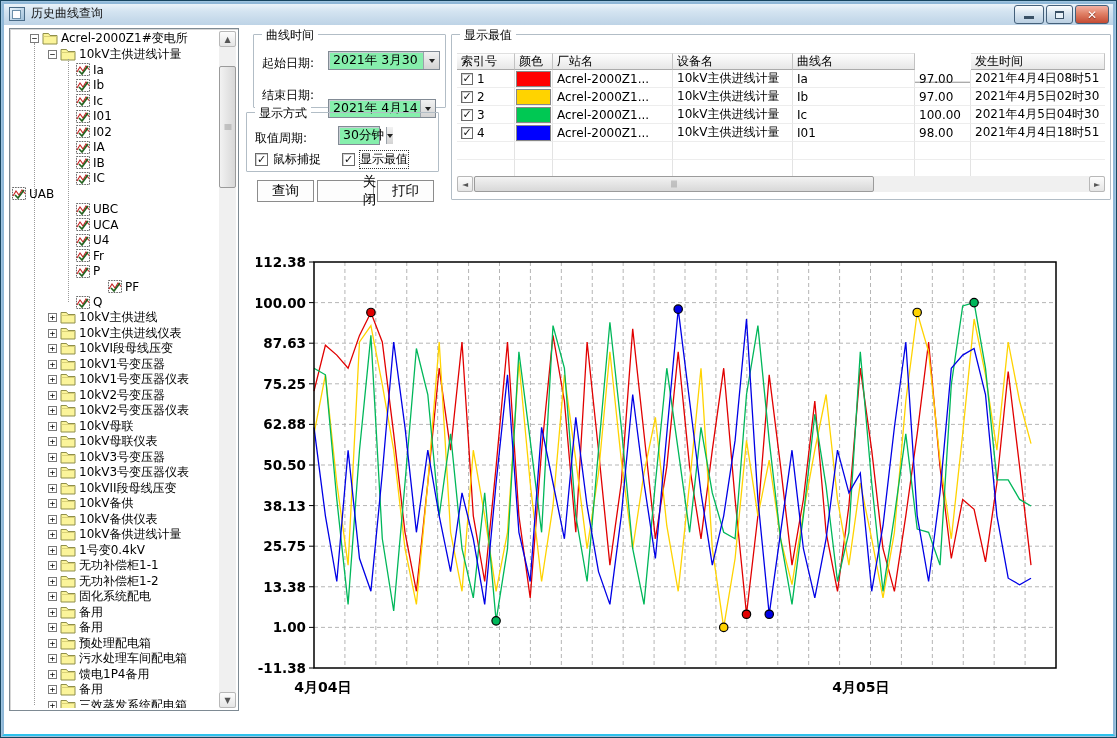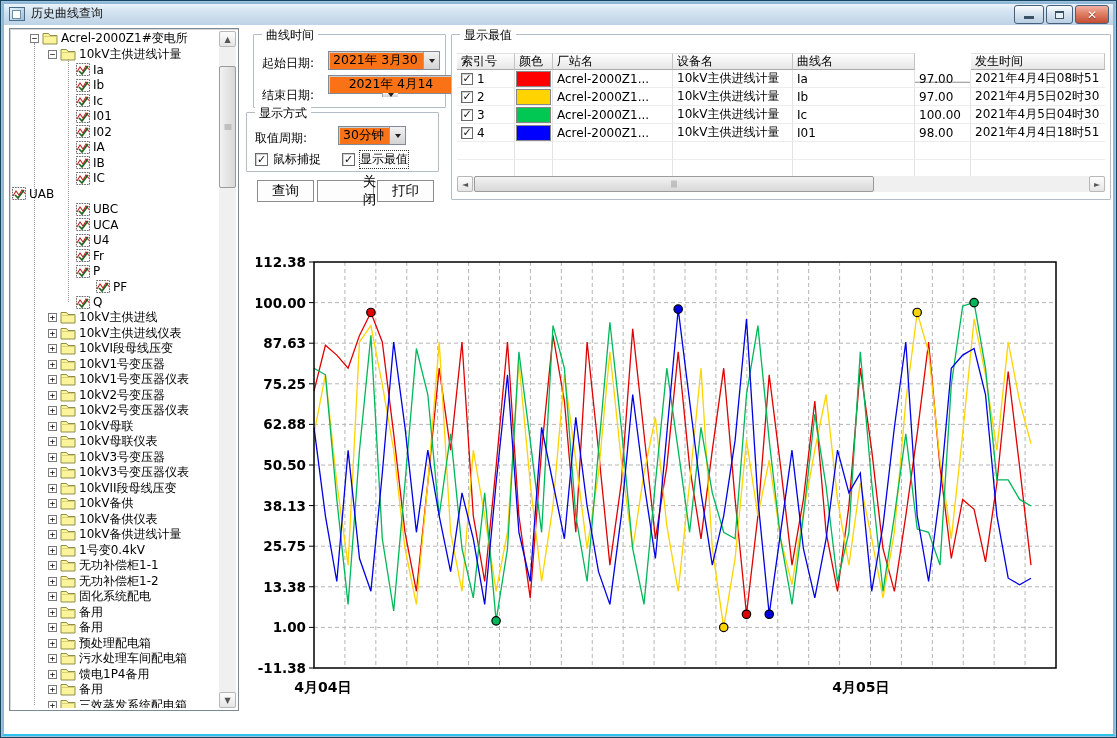--- a/index.html
+++ b/index.html
@@ -39,21 +39,21 @@
   .sb-thumb.h{background:linear-gradient(#F2F2F2,#D8D8D8);}
   .grip{position:absolute;left:50%;top:50%;transform:translate(-50%,-50%);display:flex;gap:1px;}
   .grip i{display:block;width:1px;height:7px;background:#9B9B9B;}
   .grip.vert{flex-direction:column;}
   .grip.vert i{width:7px;height:1px;}
 
   
   .grp{position:absolute;border:1px solid #B2BDC6;border-radius:1px;}
   .grp-title{position:absolute;top:-8px;left:8px;background:#fff;padding:0 4px;font-size:12px;color:#000;}
   .flabel{position:absolute;font-size:12px;color:#000;}
-  .combo{position:absolute;height:19px;border:1px solid #828B95;background:#f97316;display:flex;align-items:center;box-shadow:inset 1px 1px 0 #C9CED4;}
+  .combo{position:absolute;height:19px;border:1px solid #828B95;background:#86efac;display:flex;align-items:center;box-shadow:inset 1px 1px 0 #C9CED4;}
   .combo .cval{flex:1;font-size:12.5px;padding:0 2px 0 4px;white-space:nowrap;}
   .combo .cbtn{width:16px;height:100%;background:linear-gradient(#F2F2F2,#D3D3D3);border-left:1px solid #9AA2AA;
       display:flex;align-items:center;justify-content:center;}
   .arrow-down{width:0;height:0;border-left:3.5px solid transparent;border-right:3.5px solid transparent;border-top:4.5px solid #222;}
   .cb{position:absolute;display:flex;align-items:center;font-size:12px;gap:5px;}
   .cbbox{width:13px;height:13px;border:1px solid #6A6A6A;background:#fff;box-shadow:inset 1px 1px 0 #CFCFCF;
       display:flex;align-items:center;justify-content:center;font-size:11px;font-weight:bold;color:#111;line-height:1;flex:none;}
   .focus-dotted{outline:1px dotted #333;outline-offset:0px;}
   .pushbtn{position:absolute;height:22px;background:#FDFDFD;border:1px solid #8C8C8C;font-size:13.5px;color:#000;
       display:flex;align-items:center;justify-content:center;font-family:"DejaVu Sans",sans-serif;}
@@ -265,21 +265,21 @@
             <span style="width:0px"></span>
             <span style="display:inline-flex">
               <svg width="14" height="13" viewBox="0 0 14 13" style="flex:none">
                 <rect x="0.5" y="0.5" width="13" height="12" fill="#fff" stroke="#666" stroke-dasharray="1.6 1"></rect>
                 <polyline points="1,9 4,4 7,8 10,3 13,6.5" fill="none" stroke="#C62222" stroke-width="1.1"></polyline>
                 <polyline points="3,8 6,11 12,3" fill="none" stroke="#23621F" stroke-width="1.7"></polyline>
               </svg>
             </span>
             <span class="lbl">P</span>
           </div>
-          <div class="tree-row" style="padding-left: 84px;">
+          <div class="tree-row" style="padding-left: 64px; margin-left: 32px;">
             <span style="width:0px"></span>
             <span style="display:inline-flex">
               <svg width="14" height="13" viewBox="0 0 14 13" style="flex:none">
                 <rect x="0.5" y="0.5" width="13" height="12" fill="#fff" stroke="#666" stroke-dasharray="1.6 1"></rect>
                 <polyline points="1,9 4,4 7,8 10,3 13,6.5" fill="none" stroke="#C62222" stroke-width="1.1"></polyline>
                 <polyline points="3,8 6,11 12,3" fill="none" stroke="#23621F" stroke-width="1.7"></polyline>
               </svg>
             </span>
             <span class="lbl">PF</span>
           </div>
@@ -573,32 +573,32 @@
     <div class="grp" style="left:249px;top:9px;width:193px;height:74px;">
       <div class="grp-title">曲线时间</div>
       <div class="flabel" style="left:8px;top:20px;">起始日期:</div>
       <div class="combo" style="left:74px;top:16px;width:112px;">
         <div class="cval">2021年 3月30</div>
         <div class="cbtn">
             <div class="arrow-down"></div>
           </div>
       </div>
       <div class="flabel" style="left:8px;top:52px;">结束日期:</div>
-      <div class="combo" style="left:74px;top:40px;width:124px;flex-direction:column;">
+      <div class="combo" style="left:74px;top:64px;width:108px;">
         <div class="cval">2021年 4月14</div>
         <div class="cbtn">
             <div class="arrow-down"></div>
           </div>
       </div>
     </div>
 
     <div class="grp" style="left:242px;top:87px;width:193px;height:60px;">
       <div class="grp-title">显示方式</div>
       <div class="flabel" style="left:8px;top:17px;">取值周期:</div>
-      <div class="combo" style="left:91px;top:13px;width:68px;">
+      <div class="combo" style="left:91px;top:13px;width:42px;">
         <div class="cval">30分钟</div>
         <div class="cbtn">
             <div class="arrow-down"></div>
           </div>
       </div>
       <div class="cb" style="left:8px;top:38px;">
         <span class="cbbox">✓</span>
         <span>鼠标捕捉</span>
       </div>
       <div class="cb" style="left:95px;top:38px;">

